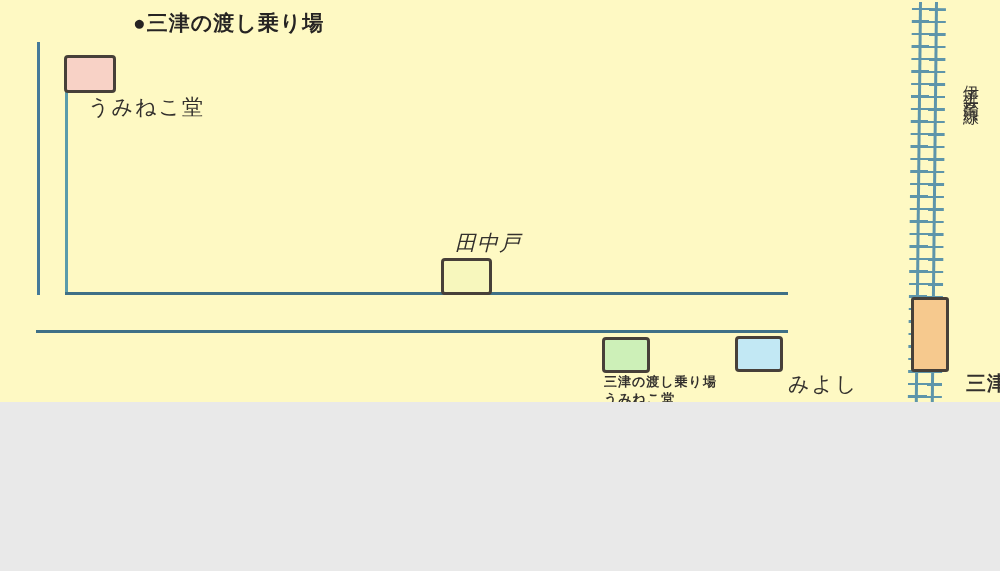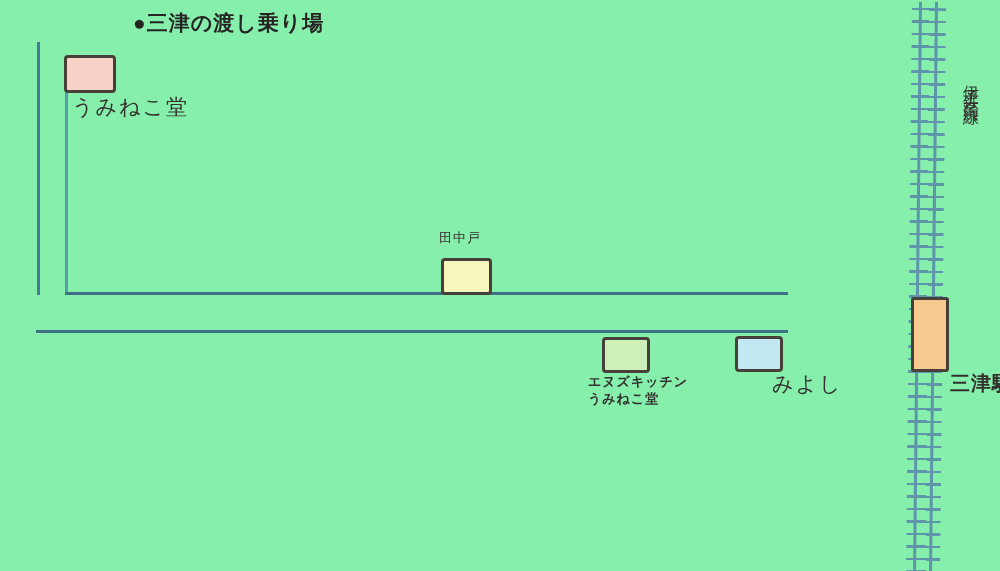--- a/index.html
+++ b/index.html
@@ -4,43 +4,44 @@
 <style>
   html, body {
     margin: 0;
     padding: 0;
     background: #e9e9e9;
     font-family: "Liberation Sans", "DejaVu Sans", sans-serif;
   }
   #stage {
     position: relative;
     width: 1000px;
-    height: 571px;
-    background: #86efac;
+    height: 402px;
+    background: #fef9c3;
     overflow: hidden;
     color: #2b2927;
   }
   .abs { position: absolute; }
 
   
   .map-title {
     left: 133px; top: 9px;
     font-size: 21px;
     font-weight: 600;
     letter-spacing: 1px;
     color: #262423;
     white-space: nowrap;
   }
   .shop-label {
     color: #33302d;
     white-space: nowrap;
     font-weight: 500;
+    margin-left: 16px;
   }
   .label-umineko { left: 72px;  top: 93px;  font-size: 21px; letter-spacing: 2px; }
-  .label-tanaka  { left: 439px; top: 229px; font-size: 13px; letter-spacing: 1px; }
+  .label-tanaka  { left: 439px; top: 229px; font-size: 21px; letter-spacing: 1px; font-style: italic; }
   .label-kitchen { left: 588px; top: 373px; font-size: 13px; font-weight: 700; line-height: 17px; letter-spacing: 1px; }
   .label-miyoshi { left: 772px; top: 370px; font-size: 21px; letter-spacing: 2px; }
   .label-station { left: 950px; top: 370px; font-size: 20px; font-weight: 600; letter-spacing: 1px; }
   .label-railline {
     left: 960px; top: 72px;
     writing-mode: vertical-rl;
     text-orientation: upright;
     font-size: 16px;
     letter-spacing: 5px;
     color: #33302d;
@@ -100,21 +101,21 @@
   <div class="abs road road-h-lower" style="background-color: rgb(63, 112, 134);"></div>
 
   <div class="abs marker marker-umineko" style="background-color: rgb(248, 210, 198);"></div>
   <div class="abs shop-label label-umineko">うみねこ堂</div>
 
   <div class="abs shop-label label-tanaka">田中戸</div>
   <div class="abs marker marker-tanaka" style="background-color: rgb(247, 247, 189);"></div>
 
   <div class="abs marker marker-kitchen" style="background-color: rgb(205, 240, 184);"></div>
   <div class="abs shop-label label-kitchen">
-    <div>エヌズキッチン</div>
+    <div>三津の渡し乗り場</div>
     <div>うみねこ堂</div>
   </div>
 
   <div class="abs marker marker-miyoshi" style="background-color: rgb(194, 232, 244);"></div>
   <div class="abs shop-label label-miyoshi">みよし</div>
 
   <div class="abs railway">
     <div class="rail rail-left" style="background-color: rgb(94, 149, 170);"></div>
     <div class="rail rail-right" style="background-color: rgb(94, 149, 170);"></div>
     <div class="railway-ties" style="background: repeating-linear-gradient(rgb(94, 149, 170) 0px, rgb(94, 149, 170) 2.5px, transparent 2.5px, transparent 12.5px);"></div>

